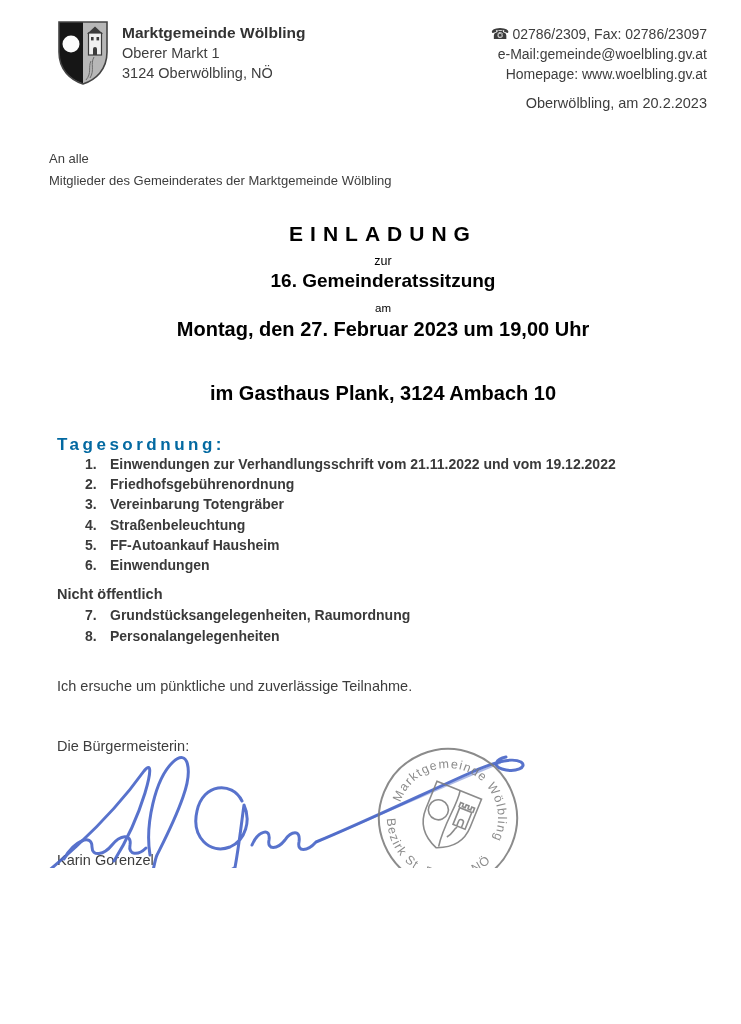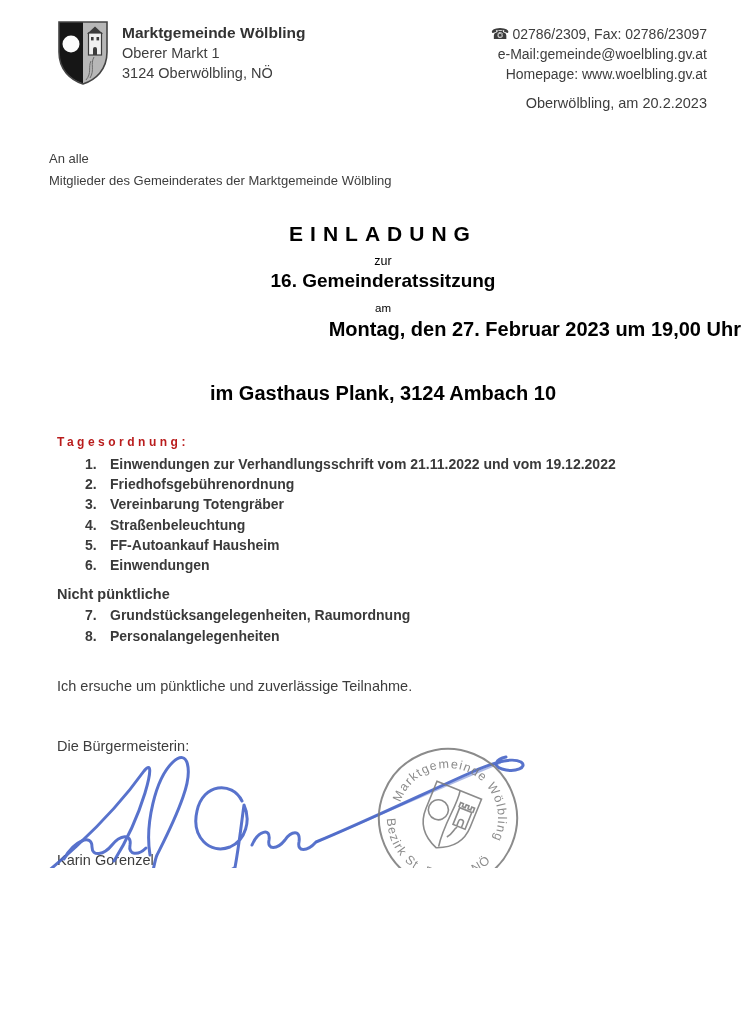--- a/index.html
+++ b/index.html
@@ -19,24 +19,24 @@
   .phone-glyph{font-family:"DejaVu Sans", sans-serif;font-size:15px;margin-right:3px;}
   .dateline{position:absolute;right:34px;top:95px;font-size:14.5px;}
   
   .recipient{position:absolute;left:41px;top:148px;font-size:13px;line-height:22px;margin-left:8px;}
   
   .inv{position:absolute;left:25px;width:716px;text-align:center;color:#000000;}
   .inv-title{top:222px;font-size:21px;font-weight:bold;letter-spacing:7px;}
   .inv-zur{top:254px;font-size:12.5px;}
   .inv-session{top:270px;font-size:19px;font-weight:bold;}
   .inv-am{top:302px;font-size:11.5px;}
-  .inv-datetime{top:318px;font-size:20px;font-weight:bold;text-align:right;}
+  .inv-datetime{top:318px;font-size:20px;font-weight:bold;}
   .inv-location{top:362px;font-size:20px;font-weight:bold;margin-top:20px;}
   
-  .agenda-heading{position:absolute;left:57px;top:435px;font-size:12px;font-weight:bold;letter-spacing:3.5px;color:#b91c1c;}
+  .agenda-heading{position:absolute;left:57px;top:435px;font-size:17px;font-weight:bold;letter-spacing:3.5px;color:#0369a1;}
   .agenda-list{position:absolute;left:0;top:456px;width:741px;}
   .agenda-row{height:20.2px;font-size:14px;font-weight:bold;color:#3a3a3a;white-space:nowrap;}
   .agenda-row .num{position:absolute;left:85px;width:22px;}
   .agenda-row .txt{position:absolute;left:110px;}
   .agenda-row{position:relative;}
   .nonpublic-heading{position:absolute;left:57px;top:586px;font-size:14.5px;font-weight:bold;color:#383838;}
   .nonpublic-list{position:absolute;left:0;top:607px;width:741px;}
   .nonpublic-list .agenda-row{height:21px;}
   
   .request{position:absolute;left:57px;top:678px;font-size:14.5px;text-align:center;}
@@ -113,21 +113,21 @@
     <div class="agenda-row">
         <span class="num">5.</span>
         <span class="txt">FF-Autoankauf Hausheim</span>
       </div>
     <div class="agenda-row">
         <span class="num">6.</span>
         <span class="txt">Einwendungen</span>
       </div>
   </div>
 
-  <div class="nonpublic-heading">Nicht pünktliche</div>
+  <div class="nonpublic-heading">Nicht öffentlich</div>
   <div class="nonpublic-list">
     <div class="agenda-row">
         <span class="num">7.</span>
         <span class="txt">Grundstücksangelegenheiten, Raumordnung</span>
       </div>
     <div class="agenda-row">
         <span class="num">8.</span>
         <span class="txt">Personalangelegenheiten</span>
       </div>
   </div>

